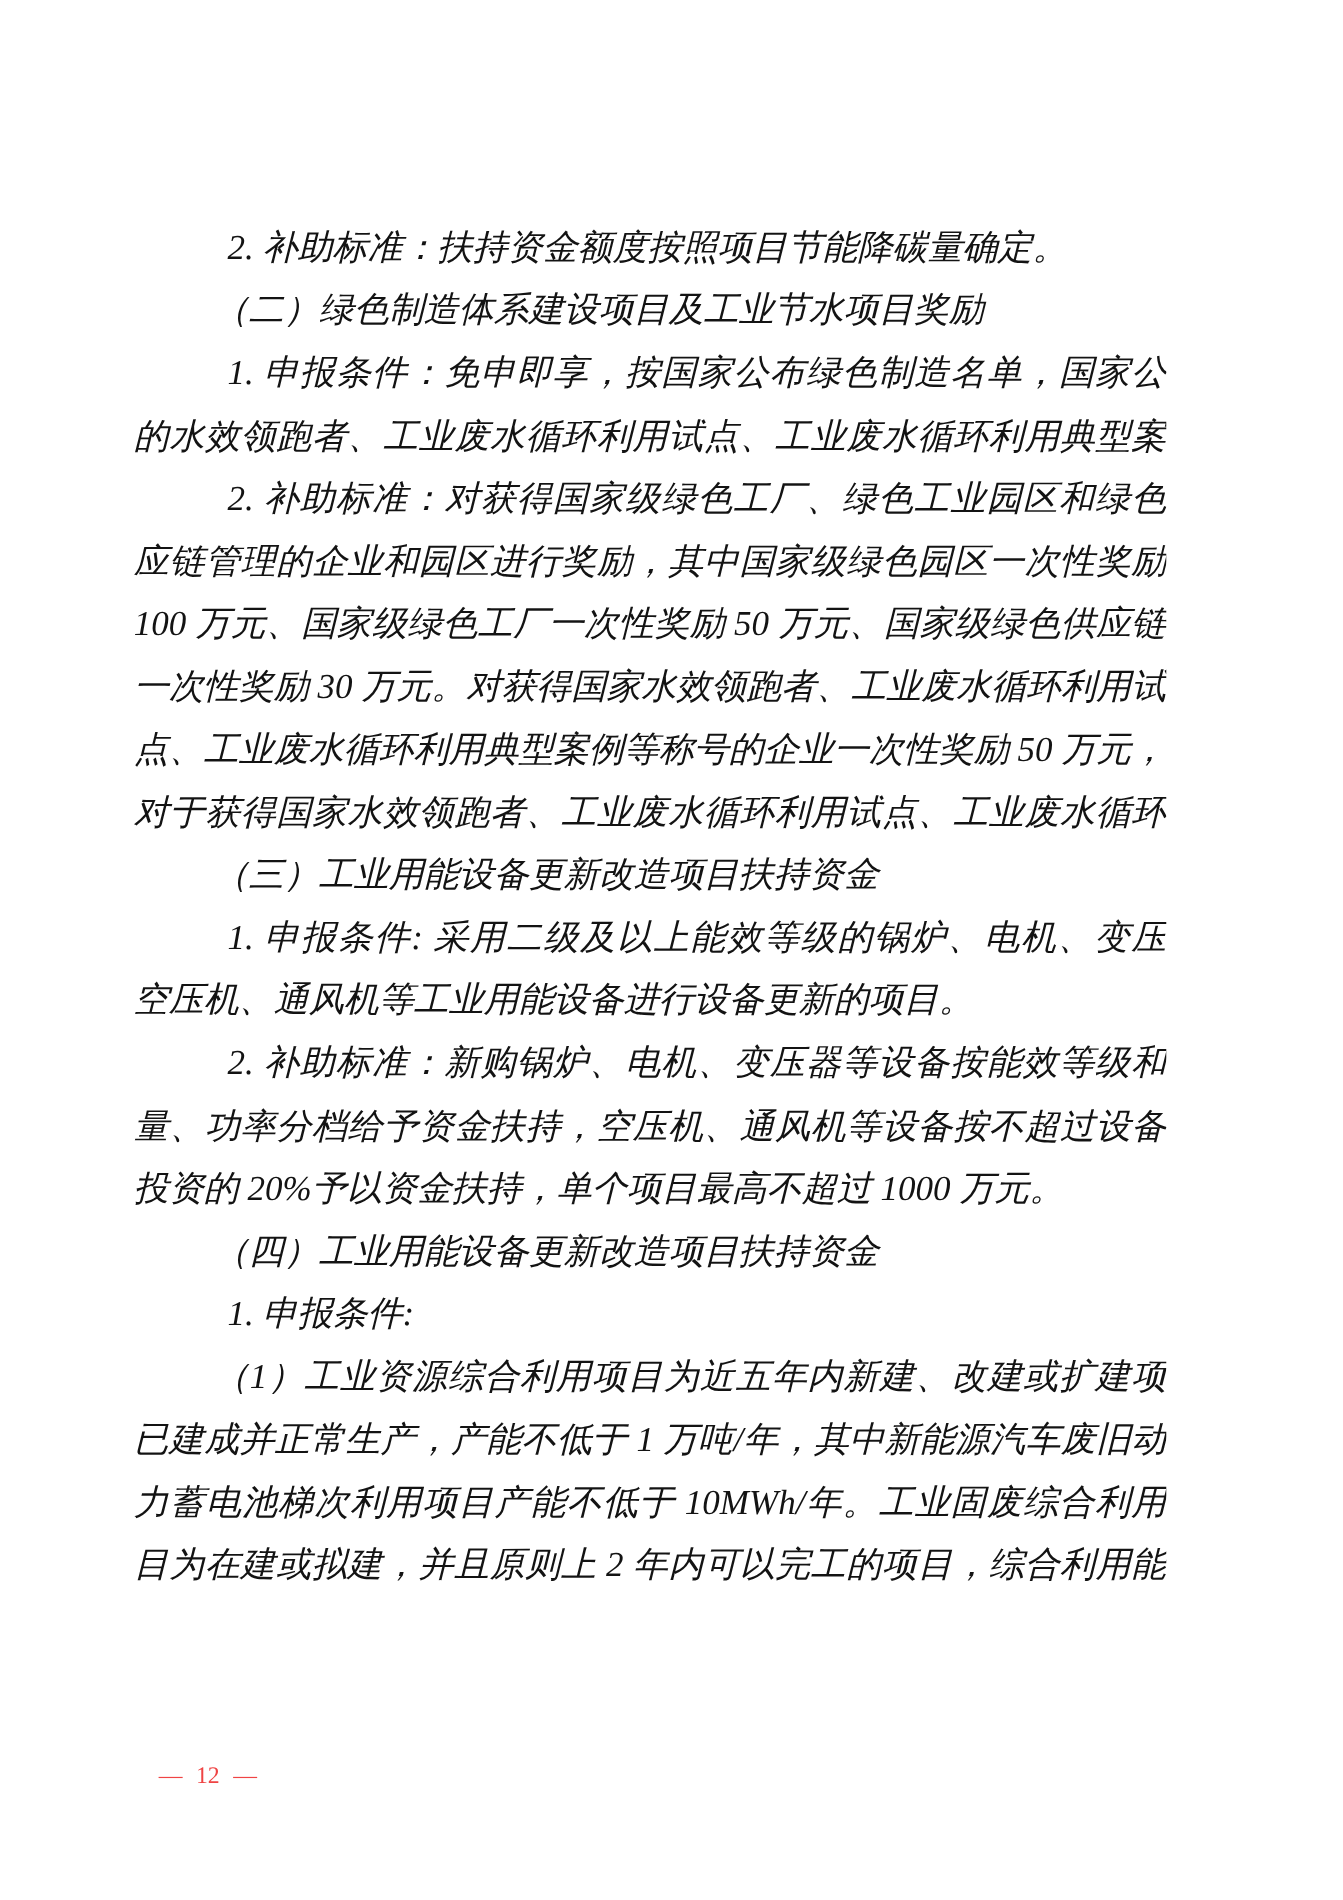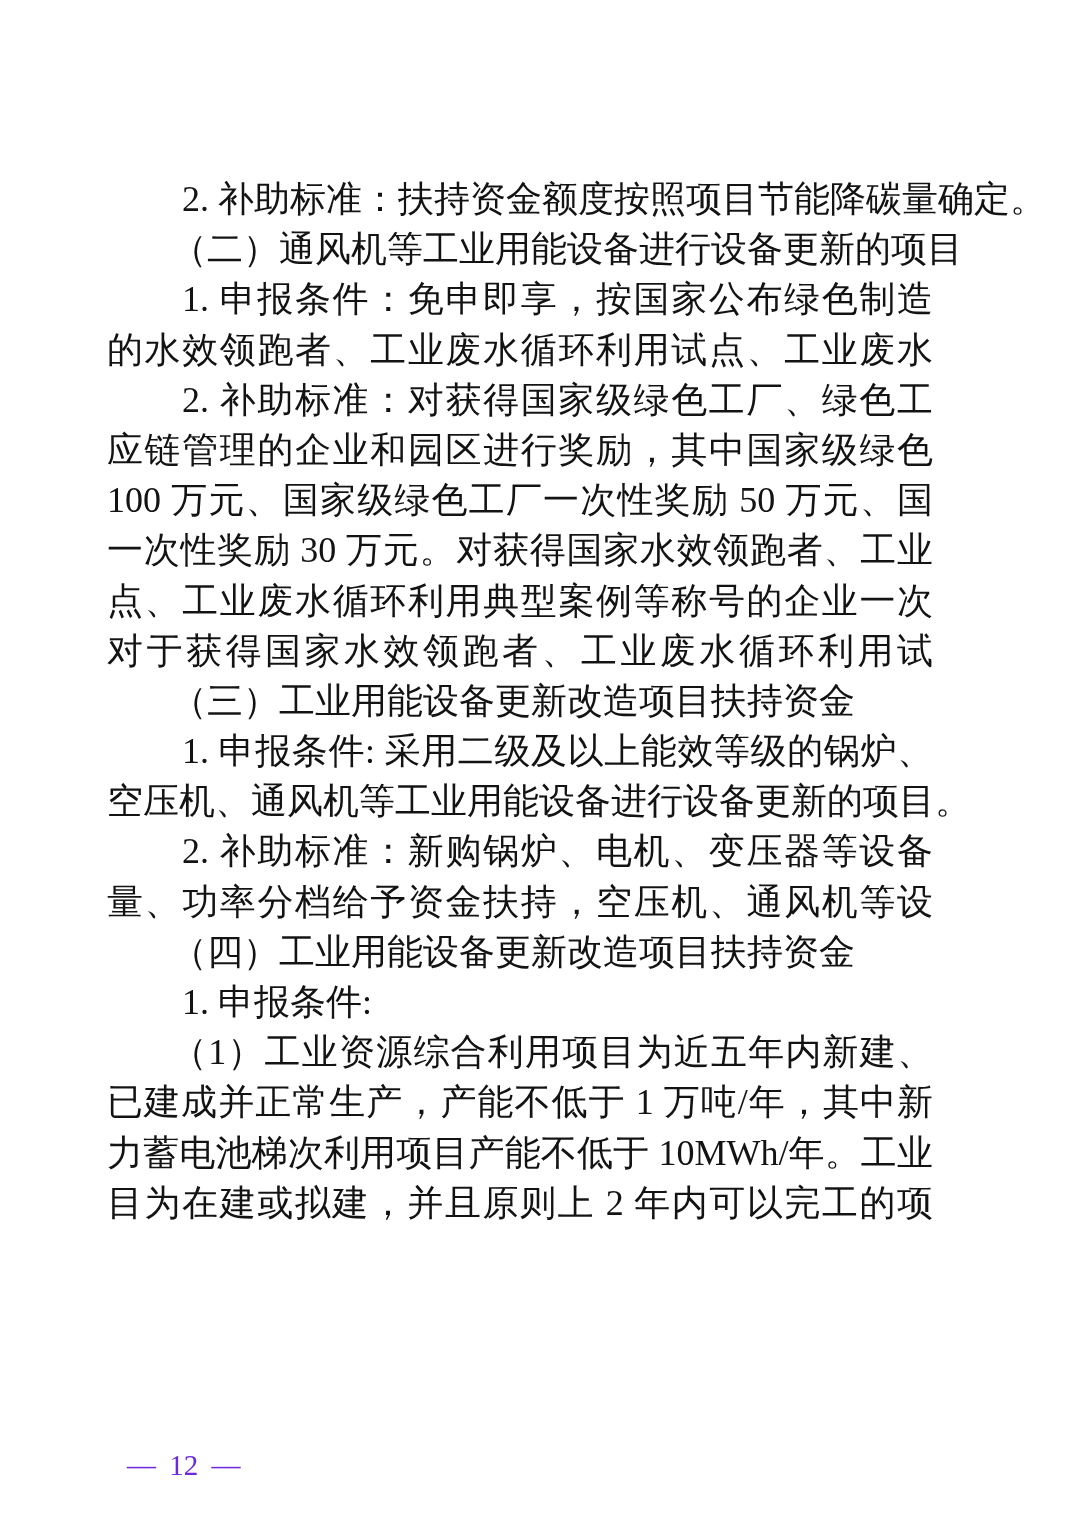--- a/index.html
+++ b/index.html
@@ -21,66 +21,67 @@
     width: 1074px; height: 1520px;
     background: #ffffff;
   }
   .doc {
     position: absolute;
     left: 107px;
     top: 174px;
     width: 826px;
   }
   .ln {
-    font-size: 36px;
+    font-size: 28px;
     height: 50.2px;
     line-height: 50.2px;
     white-space: nowrap;
     overflow: visible;
     letter-spacing: 0px;
+    font-style: italic;
   }
   .just {
     white-space: normal;
     text-align: justify;
     text-align-last: justify;
     overflow: hidden;
   }
   .ind-num { text-indent: 75px; }
   .ind-sec { text-indent: 64px; }
   .footer {
     position: absolute;
     left: 127px;
     top: 1403px;
-    font-size: 29px;
+    font-size: 19px;
     line-height: 36px;
     word-spacing: 6px;
-    color: #6d28d9;
-    margin-top: 44px;
+    color: #ef4444;
   }
 </style>
 </head>
 <body>
 
 <div class="page">
   <div class="doc">
     <div class="ln ind-num">2. 补助标准：扶持资金额度按照项目节能降碳量确定。</div>
-    <div class="ln ind-sec">（二）通风机等工业用能设备进行设备更新的项目</div>
+    <div class="ln ind-sec">（二）绿色制造体系建设项目及工业节水项目奖励</div>
     <div class="ln ind-num just">1. 申报条件：免申即享，按国家公布绿色制造名单，国家公布</div>
     <div class="ln just">的水效领跑者、工业废水循环利用试点、工业废水循环利用典型案</div>
     <div class="ln ind-num just">2. 补助标准：对获得国家级绿色工厂、绿色工业园区和绿色供</div>
     <div class="ln just">应链管理的企业和园区进行奖励，其中国家级绿色园区一次性奖励</div>
     <div class="ln just">100 万元、国家级绿色工厂一次性奖励 50 万元、国家级绿色供应链</div>
     <div class="ln just">一次性奖励 30 万元。对获得国家水效领跑者、工业废水循环利用试</div>
     <div class="ln just">点、工业废水循环利用典型案例等称号的企业一次性奖励 50 万元，</div>
     <div class="ln just">对于获得国家水效领跑者、工业废水循环利用试点、工业废水循环</div>
     <div class="ln ind-sec">（三）工业用能设备更新改造项目扶持资金</div>
     <div class="ln ind-num just">1. 申报条件: 采用二级及以上能效等级的锅炉、电机、变压器、</div>
     <div class="ln">空压机、通风机等工业用能设备进行设备更新的项目。</div>
     <div class="ln ind-num just">2. 补助标准：新购锅炉、电机、变压器等设备按能效等级和容</div>
     <div class="ln just">量、功率分档给予资金扶持，空压机、通风机等设备按不超过设备</div>
+    <div class="ln">投资的 20%予以资金扶持，单个项目最高不超过 1000 万元。</div>
     <div class="ln ind-sec">（四）工业用能设备更新改造项目扶持资金</div>
     <div class="ln ind-num">1. 申报条件:</div>
     <div class="ln ind-sec just">（1）工业资源综合利用项目为近五年内新建、改建或扩建项目，</div>
     <div class="ln just">已建成并正常生产，产能不低于 1 万吨/年，其中新能源汽车废旧动</div>
     <div class="ln just">力蓄电池梯次利用项目产能不低于 10MWh/年。工业固废综合利用项</div>
     <div class="ln just">目为在建或拟建，并且原则上 2 年内可以完工的项目，综合利用能</div>
   </div>
   <div class="footer">— 12 —</div>
 </div>
 

